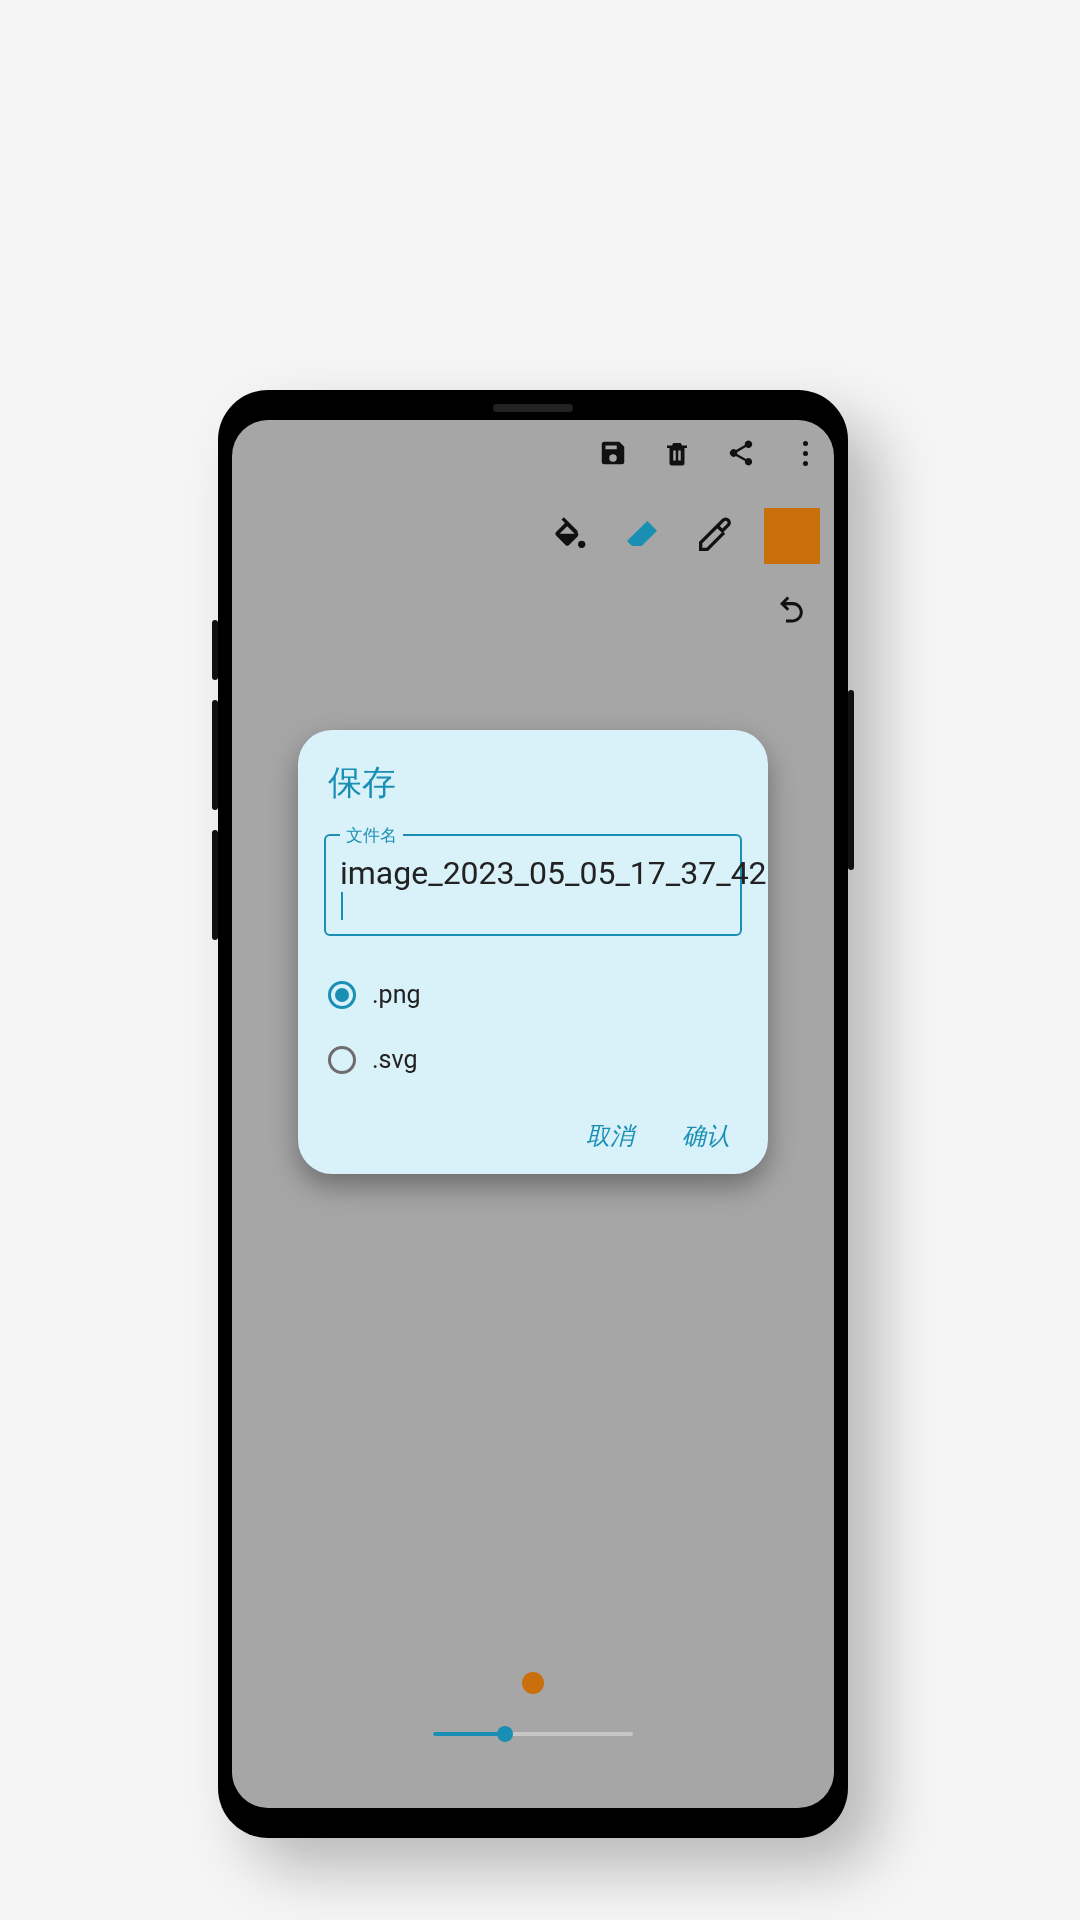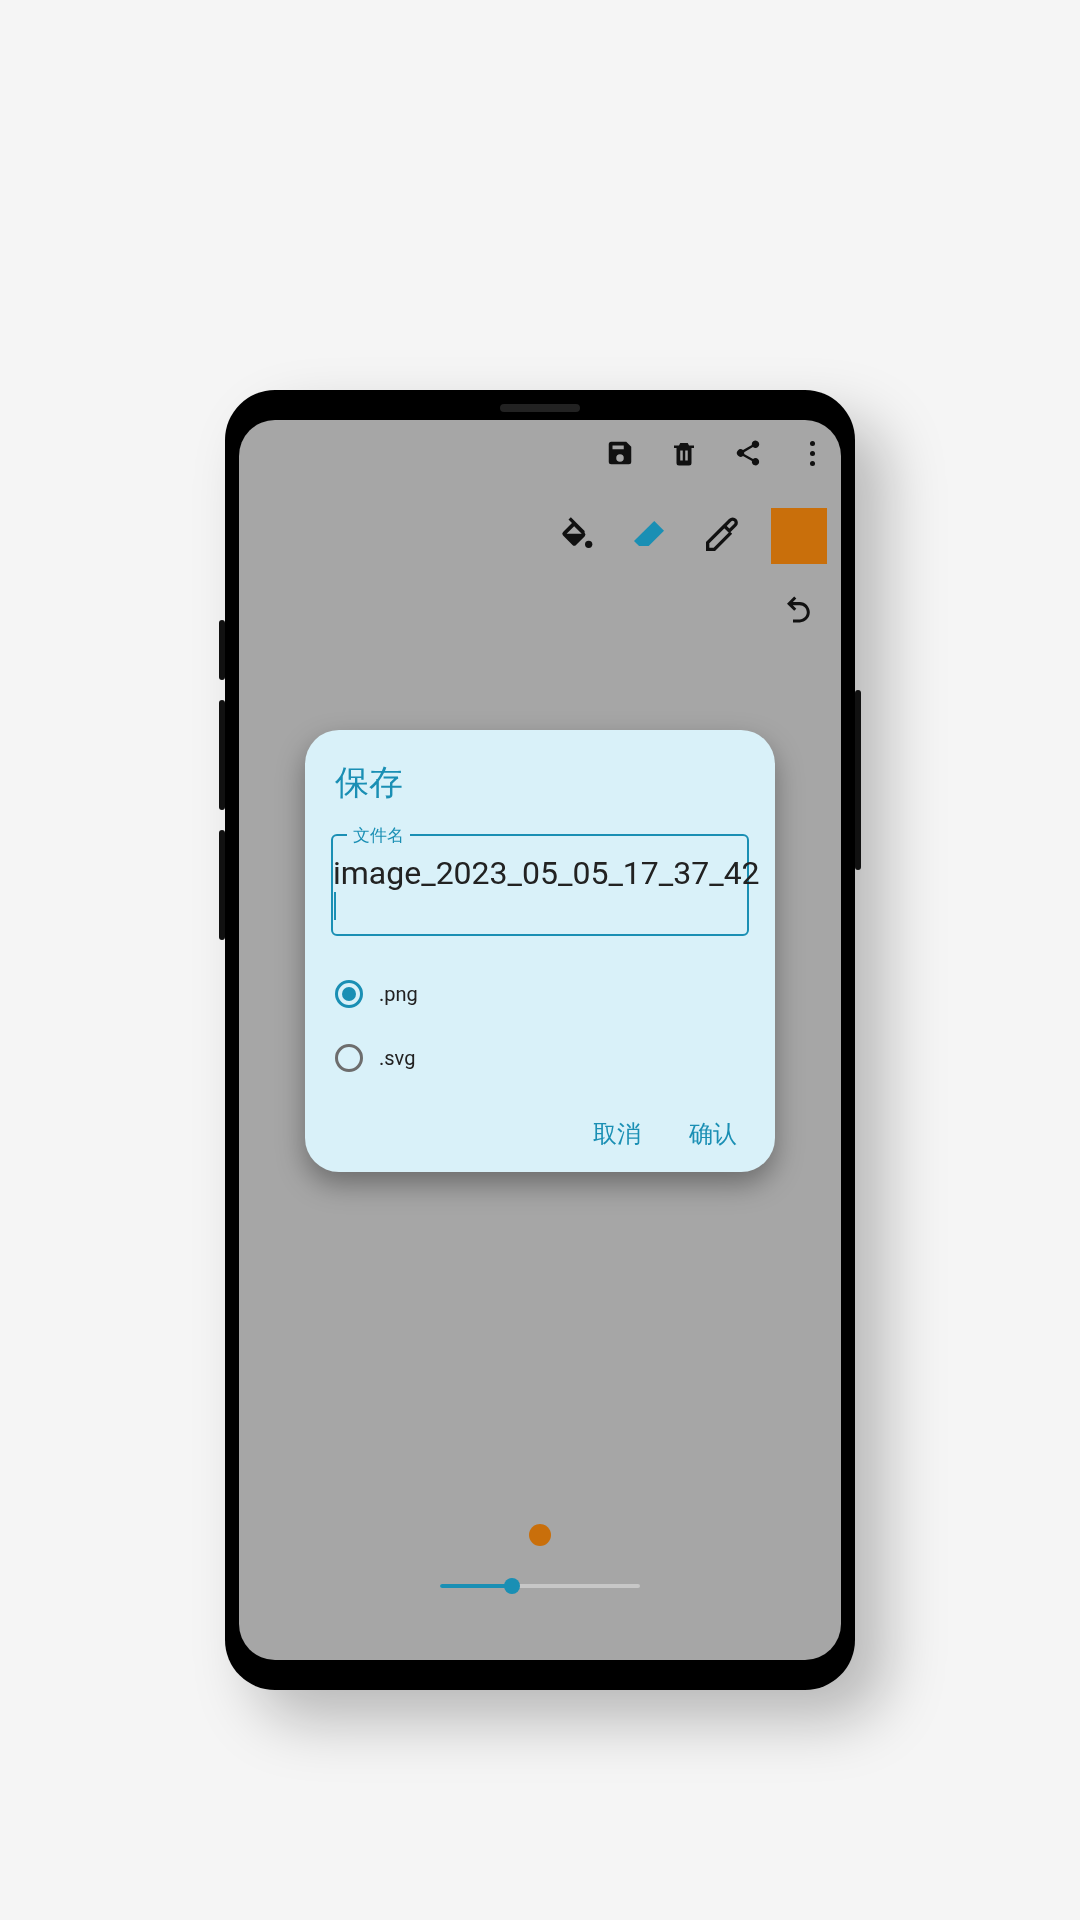--- a/index.html
+++ b/index.html
@@ -8,24 +8,24 @@
     height: 1920px;
     background: #f5f5f5;
     font-family: -apple-system, Roboto, "Helvetica Neue", Arial, sans-serif;
     position: relative;
     overflow: hidden;
   }
 
   
   .phone {
     position: absolute;
-    left: 225px;
+    left: 218px;
     top: 390px;
     width: 630px;
-    height: 1300px;
+    height: 1448px;
     background: #000;
     border-radius: 50px;
     box-shadow: 30px 30px 60px rgba(0,0,0,0.25);
   }
   .phone::before { 
     content: "";
     position: absolute;
     top: 14px;
     left: 50%;
     transform: translateX(-50%);
@@ -114,21 +114,21 @@
     color: #1a8fb4;
     font-size: 34px;
     font-weight: 400;
     margin-bottom: 28px;
     padding-left: 4px;
   }
   .field-wrap {
     position: relative;
     border: 2.5px solid #1a8fb4;
     border-radius: 6px;
-    padding: 18px 14px 14px 0;
+    padding: 18px 14px 14px 14px;
   }
   .field-label {
     position: absolute;
     top: -12px;
     left: 14px;
     background: #d9f1f9;
     padding: 0 6px;
     color: #1a8fb4;
     font-size: 17px;
   }
@@ -161,37 +161,38 @@
     display:flex; align-items:center; justify-content:center;
   }
   .radio-outer.sel { border: 3px solid #1a8fb4; }
   .radio-outer.unsel { border: 3px solid #6d6d6d; }
   .radio-inner {
     width: 14px; height: 14px;
     border-radius:50%;
     background:#1a8fb4;
   }
   .radio-label {
-    font-size: 20px;
+    font-size: 25px;
     color: #222;
   }
 
   .dialog-actions {
     display:flex;
     justify-content:flex-end;
     gap: 48px;
     margin-top: 28px;
     padding-right: 12px;
   }
   .dialog-actions .act {
     color: #1a8fb4;
     font-size: 24px;
     font-weight: 500;
     background:none; border:none;
     font-family: inherit;
+    font-style: italic;
   }
 
   
   .brush-dot {
     position: absolute;
     left: 50%;
     transform: translateX(-50%);
     bottom: 114px;
     width: 22px; height: 22px;
     background: #c96f0b;

